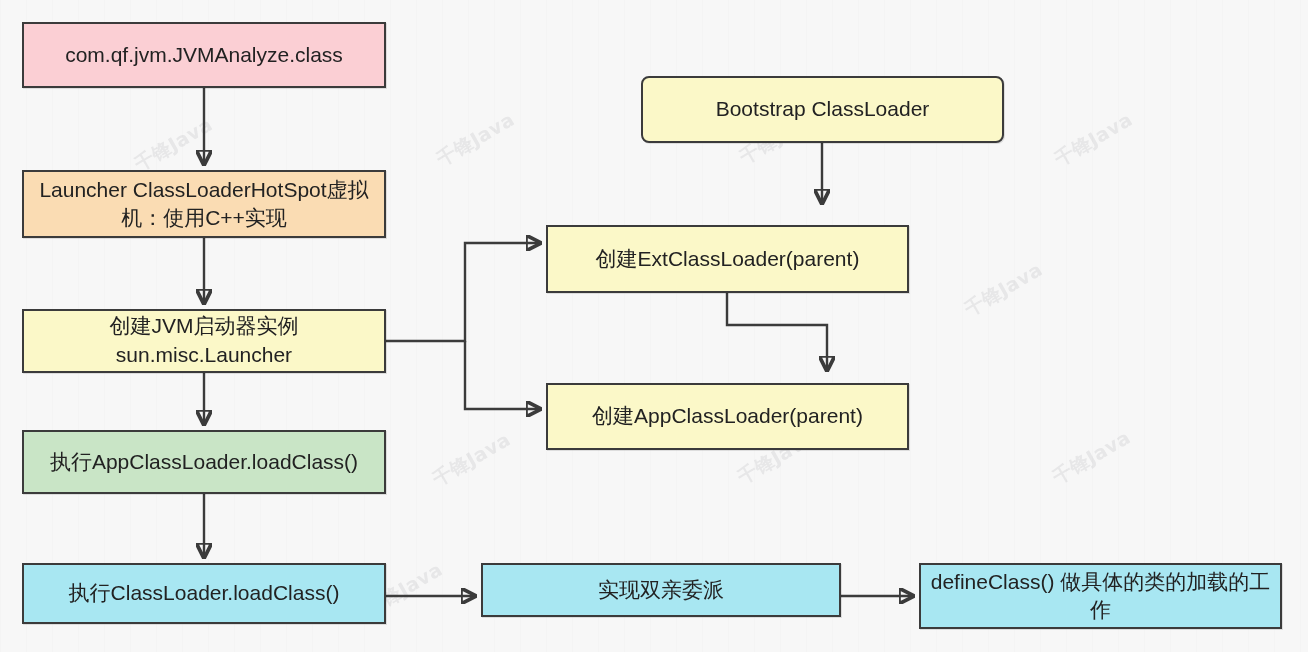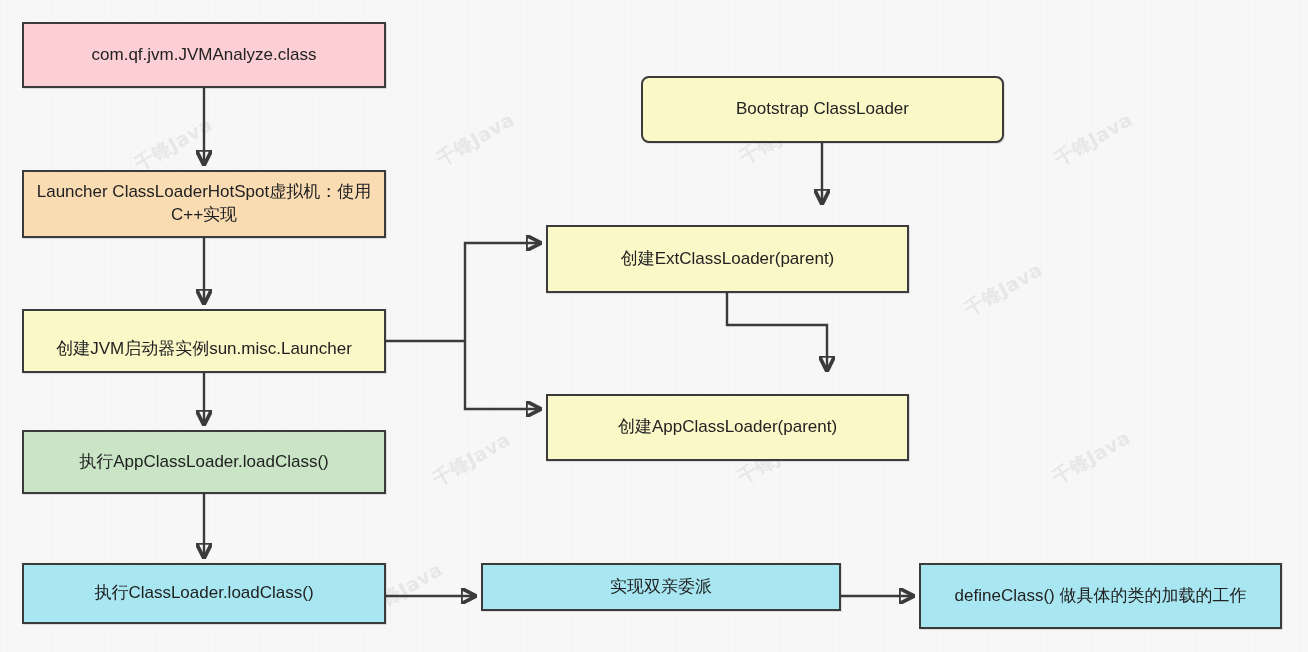--- a/index.html
+++ b/index.html
@@ -43,23 +43,23 @@
   }
   .node {
     position: absolute;
     box-sizing: border-box;
     border: 2px solid #3b3b3b;
     display: flex;
     align-items: center;
     justify-content: center;
     text-align: center;
     color: #222222;
-    font-size: 17px;
+    font-size: 21px;
     line-height: 1.35;
-    padding: 10px 8px;
+    padding: 2px 8px;
     box-shadow: 1px 1px 0 rgba(0,0,0,0.10);
   }
   .node .label { display: block; }
   svg#edges {
     position: absolute;
     left: 0; top: 0;
     width: 1308px;
     height: 652px;
     pointer-events: none;
     overflow: visible;
@@ -125,23 +125,23 @@
       </div>
       <div class="node" style="left: 22px; top: 563px; width: 364px; height: 61px; background: rgb(168, 231, 242);">
         <span class="label">执行ClassLoader.loadClass()</span>
       </div>
       <div class="node" style="left: 641px; top: 76px; width: 363px; height: 67px; background: rgb(251, 248, 200); border-radius: 8px;">
         <span class="label">Bootstrap ClassLoader</span>
       </div>
       <div class="node" style="left: 546px; top: 209px; width: 363px; height: 68px; background: rgb(251, 248, 200); margin-top: 16px;">
         <span class="label">创建ExtClassLoader(parent)</span>
       </div>
-      <div class="node" style="left: 546px; top: 394px; width: 363px; height: 67px; background: rgb(251, 248, 200);">
+      <div class="node" style="left: 546px; top: 383px; width: 363px; height: 67px; background: rgb(251, 248, 200);">
         <span class="label">创建AppClassLoader(parent)</span>
       </div>
-      <div class="node" style="left: 481px; top: 563px; width: 360px; height: 48px; background: rgb(168, 231, 242);">
+      <div class="node" style="left: 481px; top: 563px; width: 360px; height: 54px; background: rgb(168, 231, 242);">
         <span class="label">实现双亲委派</span>
       </div>
       <div class="node" style="left: 919px; top: 563px; width: 363px; height: 66px; background: rgb(168, 231, 242);">
         <span class="label">defineClass() 做具体的类的加载的工作</span>
       </div>
     </div>
 </div>
 
 </body></html>

